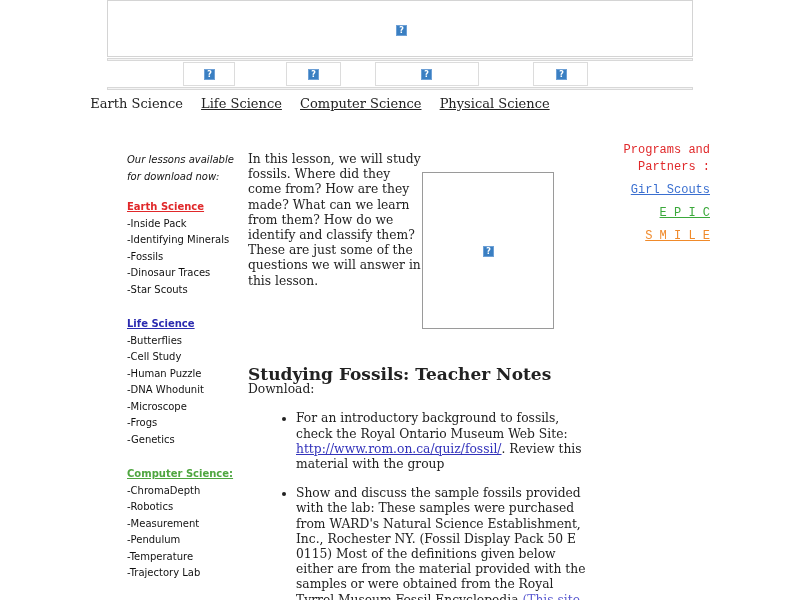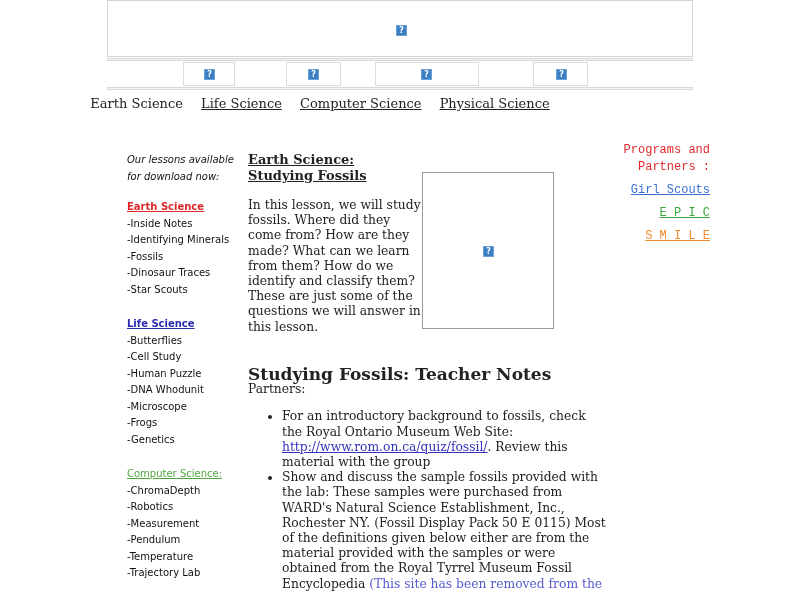--- a/index.html
+++ b/index.html
@@ -20,21 +20,21 @@
   #main { position:absolute; left:248px; top:152px; width:360px; font-size:12.3px; line-height:15.2px; }
   #main h1 { font-size:13px; font-weight:bold; text-decoration:underline; margin:0 0 14px 0; line-height:16px; }
   #main .intro-text { width:175px; }
   #main .intro-head { font-weight:bold; font-size:12.5px; }
   #imgbox { position:absolute; left:422px; top:172px; width:132px; height:157px; border:1px solid #9a9a9a; box-sizing:border-box; }
   #imgbox .broken-img { position:absolute; left:60px; top:73px; }
   #notes { position:absolute; left:248px; top:367px; width:360px; font-size:12.3px; line-height:15.2px; }
   #notes .title { font-weight:bold; font-size:17px; }
   #notes a, .linkblue { color:#3333bb; text-decoration:underline; }
   #notes ul { margin:12px 0 0 0; padding-left:34px; }
-  #notes li { margin:0; }
+  #notes li { margin:14px; }
   .faded { color:#5a5ad0; }
   #partners { position:absolute; left:610px; top:142px; width:100px; text-align:right; font-family:Liberation Mono, monospace; font-size:12px; }
   #partners .head { color:#e0282a; line-height:17px; margin-bottom:7px; }
   #partners .p { text-decoration:underline; margin-bottom:8px; line-height:15px; }
 </style>
 </head>
 <body>
 
 <div id="banner">
   <span class="broken-img">?</span>
@@ -64,64 +64,60 @@
   <span class="link">Physical Science</span>
 </div>
 
 <div id="sidebar">
   <div class="intro">
     <div>Our lessons available</div>
     <div>for download now:</div>
   </div>
   <div class="group">
     <div class="cat" style="color:#e0282a">Earth Science</div>
-    <div>-Inside Notes</div>
+    <div>-Inside Pack</div>
     <div>-Identifying Minerals</div>
     <div>-Fossils</div>
     <div>-Dinosaur Traces</div>
     <div>-Star Scouts</div>
   </div>
   <div class="group">
     <div class="cat" style="color:#2b2bb0">Life Science</div>
     <div>-Butterflies</div>
     <div>-Cell Study</div>
     <div>-Human Puzzle</div>
     <div>-DNA Whodunit</div>
     <div>-Microscope</div>
     <div>-Frogs</div>
     <div>-Genetics</div>
   </div>
   <div class="group">
-    <div class="cat" style="color:#4fa640;font-weight:normal">Computer Science:</div>
+    <div class="cat" style="color:#4fa640;font-weight:bold">Computer Science:</div>
     <div>-ChromaDepth</div>
     <div>-Robotics</div>
     <div>-Measurement</div>
     <div>-Pendulum</div>
     <div>-Temperature</div>
     <div>-Trajectory Lab</div>
   </div>
 </div>
 
 <div id="main">
-  <h1>
-    <span>Earth Science:</span><br>
-    <span>Studying Fossils</span>
-  </h1>
   <div class="intro-text">
     <div>In this lesson, we will study fossils. Where did they come from? How are they made? What can we learn from them? How do we identify and classify them? These are just some of the questions we will answer in this lesson.</div>
   </div>
 </div>
 
 <div id="imgbox">
   <span class="broken-img">?</span>
 </div>
 
 <div id="notes">
   <div class="title">Studying Fossils: Teacher Notes</div>
-  <div>Partners:</div>
+  <div>Download:</div>
   <ul>
     <li><span>For an introductory background to fossils, check the Royal Ontario Museum Web Site: </span><a>http://www.rom.on.ca/quiz/fossil/</a><span>. Review this material with the group</span></li>
     <li><span>Show and discuss the sample fossils provided with the lab: These samples were purchased from WARD's Natural Science Establishment, Inc., Rochester NY. (Fossil Display Pack 50 E 0115) Most of the definitions given below either are from the material provided with the samples or were obtained from the Royal Tyrrel Museum Fossil Encyclopedia </span><span class="faded">(This site has been removed from the</span></li>
   </ul>
 </div>
 
 <div id="partners">
   <div class="head">
     <div>Programs and</div>
     <div>Partners :</div>

